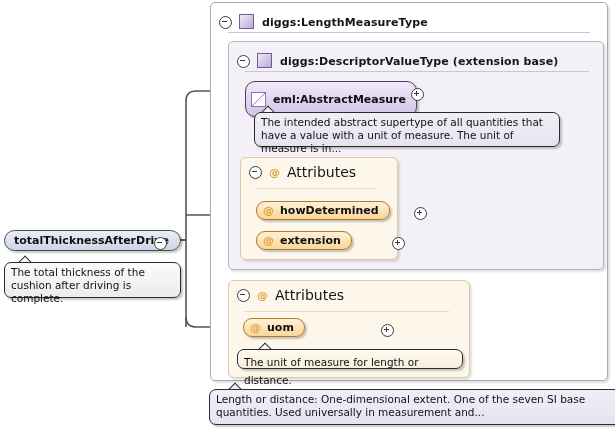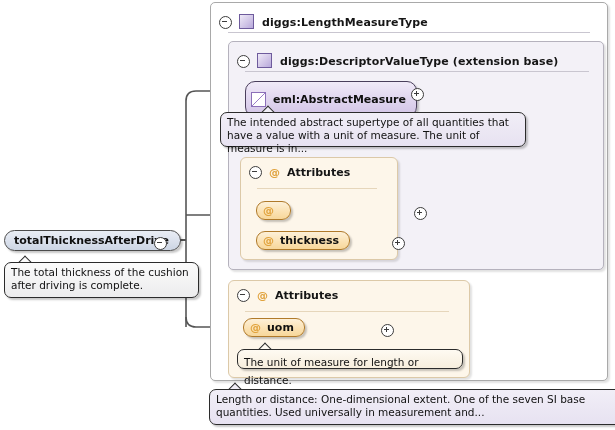--- a/index.html
+++ b/index.html
@@ -175,22 +175,22 @@
   }
   .attr-head {
     position: absolute;
     left: 8px; top: 7px;
     display: flex;
     align-items: center;
     height: 14px;
   }
   .attr-head .at-icon { margin-left: 7px; margin-right: 7px; }
   .attr-head-label {
-    font-size: 11px;
-    font-weight: bold;
+    font-size: 14px;
+    font-weight: normal;
     color: #151515;
   }
   .attr-rule {
     position: absolute;
     height: 1px;
     background: #e6d6bb;
   }
 
   
   .doc {
@@ -253,21 +253,21 @@
   </svg>
 
   
   <div class="pill pill-root" style="left:4px; top:230px; height:21px; border-radius:11px; padding-left:9px; padding-right:11px;">
     <span class="pill-label">totalThicknessAfterDrive</span>
   </div>
   <span class="abs circ" style="left:154px; top:235px;"></span>
 
   
   <div class="doc-tail gray" style="left:17px; top:254px;"></div>
-  <div class="doc doc-gray" style="left:4px; top:262px; width:195px; height:36px;">The total thickness of the cushion after driving is complete.</div>
+  <div class="doc doc-gray" style="left:4px; top:262px; width:177px; height:36px;">The total thickness of the cushion after driving is complete.</div>
 
   
   <div class="type-box type-box-outer">
 
     <div class="type-header" style="width:100%;">
       <span class="circ"></span>
       <span class="sq-icon"></span>
       <span class="type-label">diggs:LengthMeasureType</span>
     </div>
     <div class="type-rule" style="left:17px; top:29px; width:362px;"></div>
@@ -285,40 +285,41 @@
 
   
   <div class="pill pill-elem" style="left:245px; top:81px;">
     <span class="elem-icon"></span>
     <span class="pill-label">eml:AbstractMeasure</span>
   </div>
   <span class="abs circ plus" style="left:393px; top:86px;"></span>
 
   
   <div class="doc-tail" style="left:260px; top:104px;"></div>
-  <div class="doc doc-purple" style="left:220px; top:112px; width:306px; height:35px;">The intended abstract supertype of all quantities that have a value with a unit of measure. The unit of measure is in...</div>
+  <div class="doc doc-purple" style="left:254px; top:112px; width:306px; height:35px;">The intended abstract supertype of all quantities that have a value with a unit of measure. The unit of measure is in...</div>
 
   
   <div class="attr-box" style="left:240px; top:157px; width:158px; height:103px;">
     <div class="attr-head">
       <span class="circ"></span>
       <span class="at-icon">@</span>
       <span class="attr-head-label">Attributes</span>
     </div>
     <div class="attr-rule" style="left:16px; top:30px; width:120px;"></div>
   </div>
 
   <div class="pill pill-attr" style="left:256px; top:201px;">
     <span class="at-icon">@</span>
+    <span class="pill-label">howDetermined</span>
   </div>
   <span class="abs circ plus" style="left:378px; top:205px;"></span>
 
   <div class="pill pill-attr" style="left:256px; top:231px;">
     <span class="at-icon">@</span>
-    <span class="pill-label">thickness</span>
+    <span class="pill-label">extension</span>
   </div>
   <span class="abs circ plus" style="left:338px; top:235px;"></span>
 
   
   <div class="attr-box" style="left:228px; top:280px; width:242px; height:98px;">
     <div class="attr-head">
       <span class="circ"></span>
       <span class="at-icon">@</span>
       <span class="attr-head-label">Attributes</span>
     </div>

